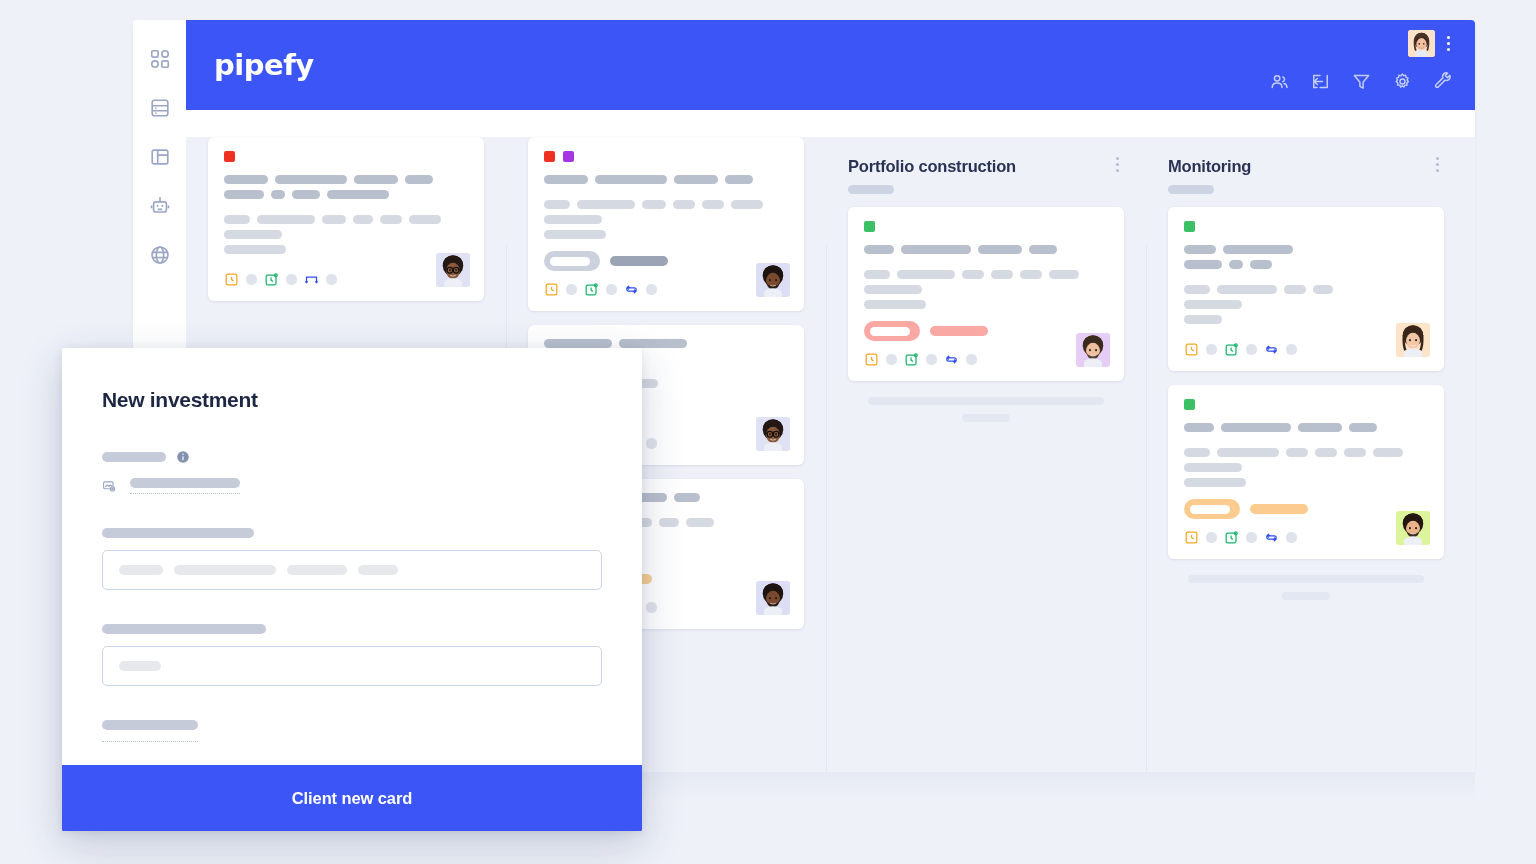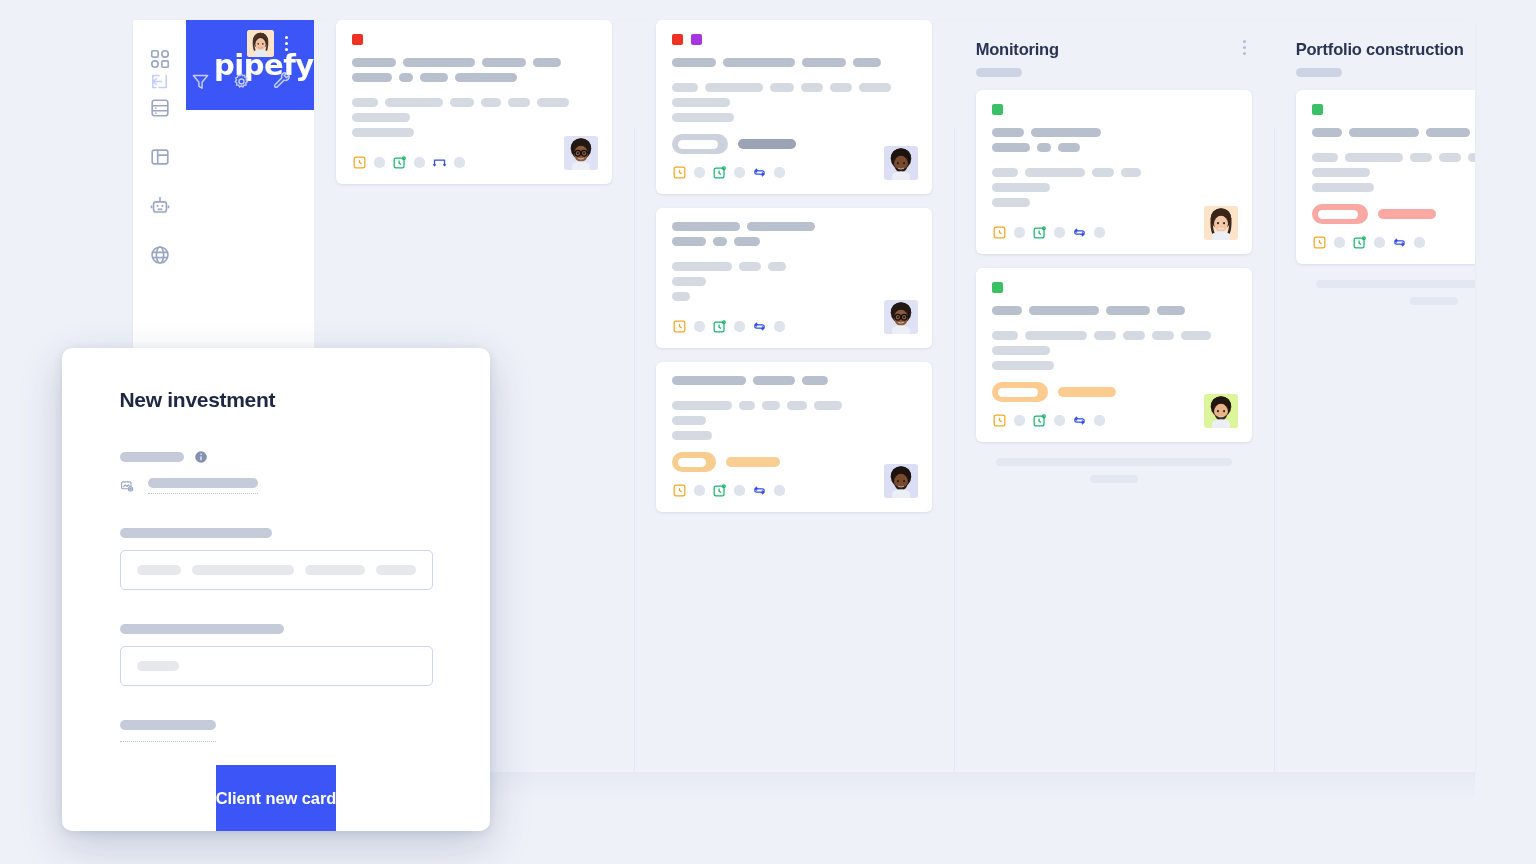--- a/index.html
+++ b/index.html
@@ -30,21 +30,21 @@
   }
   .rail-item {
     width: 26px; height: 26px;
     display: flex; align-items: center; justify-content: center;
     color: #9aa6c4;
     cursor: pointer;
   }
   .rail-item svg { width: 22px; height: 22px; display: block; }
 
   
-  .main { flex: 1 1 auto; display: flex; flex-direction: row; min-width: 0; }
+  .main { flex: 1 1 auto; display: flex; flex-direction: column; min-width: 0; gap: 27px; }
 
   .topbar {
     height: 90px; flex: 0 0 90px;
     background: #3b55f6;
     position: relative;
     display: flex; align-items: center;
     padding-left: 28px;
   }
   .logo {
     font-size: 29px; font-weight: 700; color: #ffffff;
@@ -150,27 +150,26 @@
     width: 34px; height: 34px; border-radius: 3px; overflow: hidden;
   }
   .col-foot { padding: 16px 22px 0 22px; display: flex; flex-direction: column; align-items: center; gap: 9px; }
   .foot-bar-1 { width: 236px; height: 8px; border-radius: 5px; background: #e2e7f2; }
   .foot-bar-2 { width: 48px; height: 8px; border-radius: 5px; background: #e2e7f2; }
 
   
   .modal {
     position: absolute;
     left: 62px; top: 348px;
-    width: 428px; height: 483px;
+    width: 580px; height: 483px;
     background: #ffffff;
-    border-radius: 10px;
+    border-radius: 1px;
     box-shadow: 0 14px 44px rgba(32,45,90,.20), 0 2px 10px rgba(32,45,90,.10);
     display: flex; flex-direction: column;
     overflow: hidden;
-    align-items: center;
   }
   .modal-body { flex: 1 1 auto; padding: 40px 40px 0 40px; }
   .modal-title { font-size: 21px; font-weight: 700; color: #1d2744; letter-spacing: -.3px; }
   .field { margin-top: 0; }
   .field-label-row { display: flex; align-items: center; gap: 10px; }
   .lbl-bar { height: 10px; border-radius: 5px; background: #c5cbd8; display: block; }
   .info-ico svg { width: 14px; height: 14px; display: block; color: #8392b0; }
   .inline-field { display: flex; align-items: center; gap: 13px; margin-top: 14px; }
   .inline-ico svg { width: 15px; height: 15px; display: block; color: #9aa6c4; }
   .dotted-val { padding-bottom: 5px; border-bottom: 1px dotted #b7c0d4; }
@@ -627,20 +626,114 @@
                   <ellipse cx="23.6" cy="20.2" rx="1.15" ry="1.35" fill="#241a14"></ellipse>
                   <path d="M16.2 25.2c2.2 2 5.4 2 7.6 0-.7 3-6.9 3-7.6 0z" fill="#ffffff"></path>
                   <path d="M9.5 34c2.4-2.8 6-4.2 10.5-4.2S28.1 31.2 30.5 34v6h-21z" fill="#edeff6"></path>
                 </svg></span>
             </div>
           </div>
         </div>
         <div class="column">
           <div class="col-head">
             <div class="col-head-left">
+              <div class="col-title">Portfolio construction</div>
+              <div class="col-sub"></div>
+            </div>
+            <div class="col-head-right">
+              <span class="kebab-w kebab-dark">
+                <i></i>
+                <i></i>
+                <i></i>
+              </span>
+            </div>
+          </div>
+          <div class="col-body">
+            <div class="card">
+              <div class="labels">
+                <span class="label-chip" style="background:#3cc065"></span>
+              </div>
+              <div>
+                <div class="bar-row">
+                  <span class="bar dark" style="width:30px"></span>
+                  <span class="bar dark" style="width:70px"></span>
+                  <span class="bar dark" style="width:44px"></span>
+                  <span class="bar dark" style="width:28px"></span>
+                </div>
+              </div>
+              <div class="gap-row"></div>
+              <div>
+                <div class="bar-row">
+                  <span class="bar light" style="width:26px"></span>
+                  <span class="bar light" style="width:58px"></span>
+                  <span class="bar light" style="width:22px"></span>
+                  <span class="bar light" style="width:22px"></span>
+                  <span class="bar light" style="width:22px"></span>
+                  <span class="bar light" style="width:30px"></span>
+                </div>
+                <div class="bar-row">
+                  <span class="bar light" style="width:58px"></span>
+                </div>
+                <div class="bar-row">
+                  <span class="bar light" style="width:62px"></span>
+                </div>
+              </div>
+              <div class="pill-row">
+                <span class="pill-outline" style="background:#f9a8a4;width:56px">
+                  <i style="width:40px"></i>
+                </span>
+                <span class="pill-solid" style="background:#f9a8a4;width:58px"></span>
+              </div>
+              <div class="meta-row">
+                <span class="meta-ico">
+                  <svg viewBox="0 0 24 24" fill="none" stroke-width="2" stroke-linecap="round" stroke-linejoin="round" stroke="#f5a623">
+                    <rect x="3.5" y="3.5" width="17" height="17" rx="2.5"></rect>
+                    <path d="M12 8.4V12l2.8 1.8"></path>
+                  </svg>
+                </span>
+                <span class="meta-dot"></span>
+                <span class="meta-ico">
+                  <svg viewBox="0 0 24 24" fill="none" stroke-width="2" stroke-linecap="round" stroke-linejoin="round" stroke="#19b36b">
+                    <rect x="3.5" y="4.8" width="15.7" height="15.7" rx="2.5"></rect>
+                    <path d="M11.3 9.4V13l2.6 1.7"></path>
+                    <circle cx="19" cy="5.2" r="2.2" fill="none"></circle>
+                  </svg>
+                </span>
+                <span class="meta-dot"></span>
+                <span class="meta-ico">
+                  <svg viewBox="0 0 24 24" fill="none" stroke-width="2" stroke-linecap="round" stroke-linejoin="round" stroke="#2f4df0">
+                    <path d="M5.5 9.5h11a3 3 0 0 1 0 6h-1.5"></path>
+                    <path d="M18.5 14.5h-11a3 3 0 0 1 0-6H9"></path>
+                    <path d="M7.4 6.6 5 9l2.4 2.4"></path>
+                    <path d="M16.6 17.4 19 15l-2.4-2.4"></path>
+                  </svg>
+                </span>
+                <span class="meta-dot"></span>
+              </div>
+              <span class="card-avatar"><svg viewBox="0 0 40 40" width="34" height="34">
+                  <rect width="40" height="40" fill="#e6cdf6"></rect>
+                  <ellipse cx="20" cy="15" rx="12" ry="12.5" fill="#3b2a1e"></ellipse>
+                  <ellipse cx="20" cy="21" rx="8.2" ry="9.5" fill="#f0bf9e"></ellipse>
+                  <path d="M8 15c0-8 5.5-12 12-12s12 4 12 12c0 2.4-1.6 1-3-1.8C27.6 10 25 8.6 20 8.6S12.4 10 11 13.2C9.6 16 8 17.4 8 15z" fill="#3b2a1e"></path>
+                  <path d="M12 20c0 7 3.4 11 8 11s8-4 8-11c0 5-3.2 7-8 7s-8-2-8-7z" fill="#3b2a1e" opacity=".85"></path>
+                  <ellipse cx="16.4" cy="20.2" rx="1.15" ry="1.35" fill="#241a14"></ellipse>
+                  <ellipse cx="23.6" cy="20.2" rx="1.15" ry="1.35" fill="#241a14"></ellipse>
+                  <path d="M16.2 25.2c2.2 2 5.4 2 7.6 0-.7 3-6.9 3-7.6 0z" fill="#ffffff"></path>
+                  <path d="M9.5 34c2.4-2.8 6-4.2 10.5-4.2S28.1 31.2 30.5 34v6h-21z" fill="#edeff6"></path>
+                </svg></span>
+            </div>
+          </div>
+          <div class="col-foot">
+            <span class="foot-bar-1"></span>
+            <span class="foot-bar-2"></span>
+          </div>
+        </div>
+        <div class="column">
+          <div class="col-head">
+            <div class="col-head-left">
               <div class="col-title">Monitoring</div>
               <div class="col-sub"></div>
             </div>
             <div class="col-head-right">
               <span class="kebab-w kebab-dark">
                 <i></i>
                 <i></i>
                 <i></i>
               </span>
             </div>
@@ -776,114 +869,20 @@
                   </svg>
                 </span>
                 <span class="meta-dot"></span>
               </div>
               <span class="card-avatar"><svg viewBox="0 0 40 40" width="34" height="34">
                   <rect width="40" height="40" fill="#ddf59a"></rect>
                   <ellipse cx="20" cy="15" rx="12" ry="12.5" fill="#241610"></ellipse>
                   <ellipse cx="20" cy="21" rx="8.2" ry="9.5" fill="#e9b389"></ellipse>
                   <path d="M8 15c0-8 5.5-12 12-12s12 4 12 12c0 2.4-1.6 1-3-1.8C27.6 10 25 8.6 20 8.6S12.4 10 11 13.2C9.6 16 8 17.4 8 15z" fill="#241610"></path>
                   <path d="M12 20c0 7 3.4 11 8 11s8-4 8-11c0 5-3.2 7-8 7s-8-2-8-7z" fill="#241610" opacity=".85"></path>
-                  <ellipse cx="16.4" cy="20.2" rx="1.15" ry="1.35" fill="#241a14"></ellipse>
-                  <ellipse cx="23.6" cy="20.2" rx="1.15" ry="1.35" fill="#241a14"></ellipse>
-                  <path d="M16.2 25.2c2.2 2 5.4 2 7.6 0-.7 3-6.9 3-7.6 0z" fill="#ffffff"></path>
-                  <path d="M9.5 34c2.4-2.8 6-4.2 10.5-4.2S28.1 31.2 30.5 34v6h-21z" fill="#edeff6"></path>
-                </svg></span>
-            </div>
-          </div>
-          <div class="col-foot">
-            <span class="foot-bar-1"></span>
-            <span class="foot-bar-2"></span>
-          </div>
-        </div>
-        <div class="column">
-          <div class="col-head">
-            <div class="col-head-left">
-              <div class="col-title">Portfolio construction</div>
-              <div class="col-sub"></div>
-            </div>
-            <div class="col-head-right">
-              <span class="kebab-w kebab-dark">
-                <i></i>
-                <i></i>
-                <i></i>
-              </span>
-            </div>
-          </div>
-          <div class="col-body">
-            <div class="card">
-              <div class="labels">
-                <span class="label-chip" style="background:#3cc065"></span>
-              </div>
-              <div>
-                <div class="bar-row">
-                  <span class="bar dark" style="width:30px"></span>
-                  <span class="bar dark" style="width:70px"></span>
-                  <span class="bar dark" style="width:44px"></span>
-                  <span class="bar dark" style="width:28px"></span>
-                </div>
-              </div>
-              <div class="gap-row"></div>
-              <div>
-                <div class="bar-row">
-                  <span class="bar light" style="width:26px"></span>
-                  <span class="bar light" style="width:58px"></span>
-                  <span class="bar light" style="width:22px"></span>
-                  <span class="bar light" style="width:22px"></span>
-                  <span class="bar light" style="width:22px"></span>
-                  <span class="bar light" style="width:30px"></span>
-                </div>
-                <div class="bar-row">
-                  <span class="bar light" style="width:58px"></span>
-                </div>
-                <div class="bar-row">
-                  <span class="bar light" style="width:62px"></span>
-                </div>
-              </div>
-              <div class="pill-row">
-                <span class="pill-outline" style="background:#f9a8a4;width:56px">
-                  <i style="width:40px"></i>
-                </span>
-                <span class="pill-solid" style="background:#f9a8a4;width:58px"></span>
-              </div>
-              <div class="meta-row">
-                <span class="meta-ico">
-                  <svg viewBox="0 0 24 24" fill="none" stroke-width="2" stroke-linecap="round" stroke-linejoin="round" stroke="#f5a623">
-                    <rect x="3.5" y="3.5" width="17" height="17" rx="2.5"></rect>
-                    <path d="M12 8.4V12l2.8 1.8"></path>
-                  </svg>
-                </span>
-                <span class="meta-dot"></span>
-                <span class="meta-ico">
-                  <svg viewBox="0 0 24 24" fill="none" stroke-width="2" stroke-linecap="round" stroke-linejoin="round" stroke="#19b36b">
-                    <rect x="3.5" y="4.8" width="15.7" height="15.7" rx="2.5"></rect>
-                    <path d="M11.3 9.4V13l2.6 1.7"></path>
-                    <circle cx="19" cy="5.2" r="2.2" fill="none"></circle>
-                  </svg>
-                </span>
-                <span class="meta-dot"></span>
-                <span class="meta-ico">
-                  <svg viewBox="0 0 24 24" fill="none" stroke-width="2" stroke-linecap="round" stroke-linejoin="round" stroke="#2f4df0">
-                    <path d="M5.5 9.5h11a3 3 0 0 1 0 6h-1.5"></path>
-                    <path d="M18.5 14.5h-11a3 3 0 0 1 0-6H9"></path>
-                    <path d="M7.4 6.6 5 9l2.4 2.4"></path>
-                    <path d="M16.6 17.4 19 15l-2.4-2.4"></path>
-                  </svg>
-                </span>
-                <span class="meta-dot"></span>
-              </div>
-              <span class="card-avatar"><svg viewBox="0 0 40 40" width="34" height="34">
-                  <rect width="40" height="40" fill="#e6cdf6"></rect>
-                  <ellipse cx="20" cy="15" rx="12" ry="12.5" fill="#3b2a1e"></ellipse>
-                  <ellipse cx="20" cy="21" rx="8.2" ry="9.5" fill="#f0bf9e"></ellipse>
-                  <path d="M8 15c0-8 5.5-12 12-12s12 4 12 12c0 2.4-1.6 1-3-1.8C27.6 10 25 8.6 20 8.6S12.4 10 11 13.2C9.6 16 8 17.4 8 15z" fill="#3b2a1e"></path>
-                  <path d="M12 20c0 7 3.4 11 8 11s8-4 8-11c0 5-3.2 7-8 7s-8-2-8-7z" fill="#3b2a1e" opacity=".85"></path>
                   <ellipse cx="16.4" cy="20.2" rx="1.15" ry="1.35" fill="#241a14"></ellipse>
                   <ellipse cx="23.6" cy="20.2" rx="1.15" ry="1.35" fill="#241a14"></ellipse>
                   <path d="M16.2 25.2c2.2 2 5.4 2 7.6 0-.7 3-6.9 3-7.6 0z" fill="#ffffff"></path>
                   <path d="M9.5 34c2.4-2.8 6-4.2 10.5-4.2S28.1 31.2 30.5 34v6h-21z" fill="#edeff6"></path>
                 </svg></span>
             </div>
           </div>
           <div class="col-foot">
             <span class="foot-bar-1"></span>
             <span class="foot-bar-2"></span>

